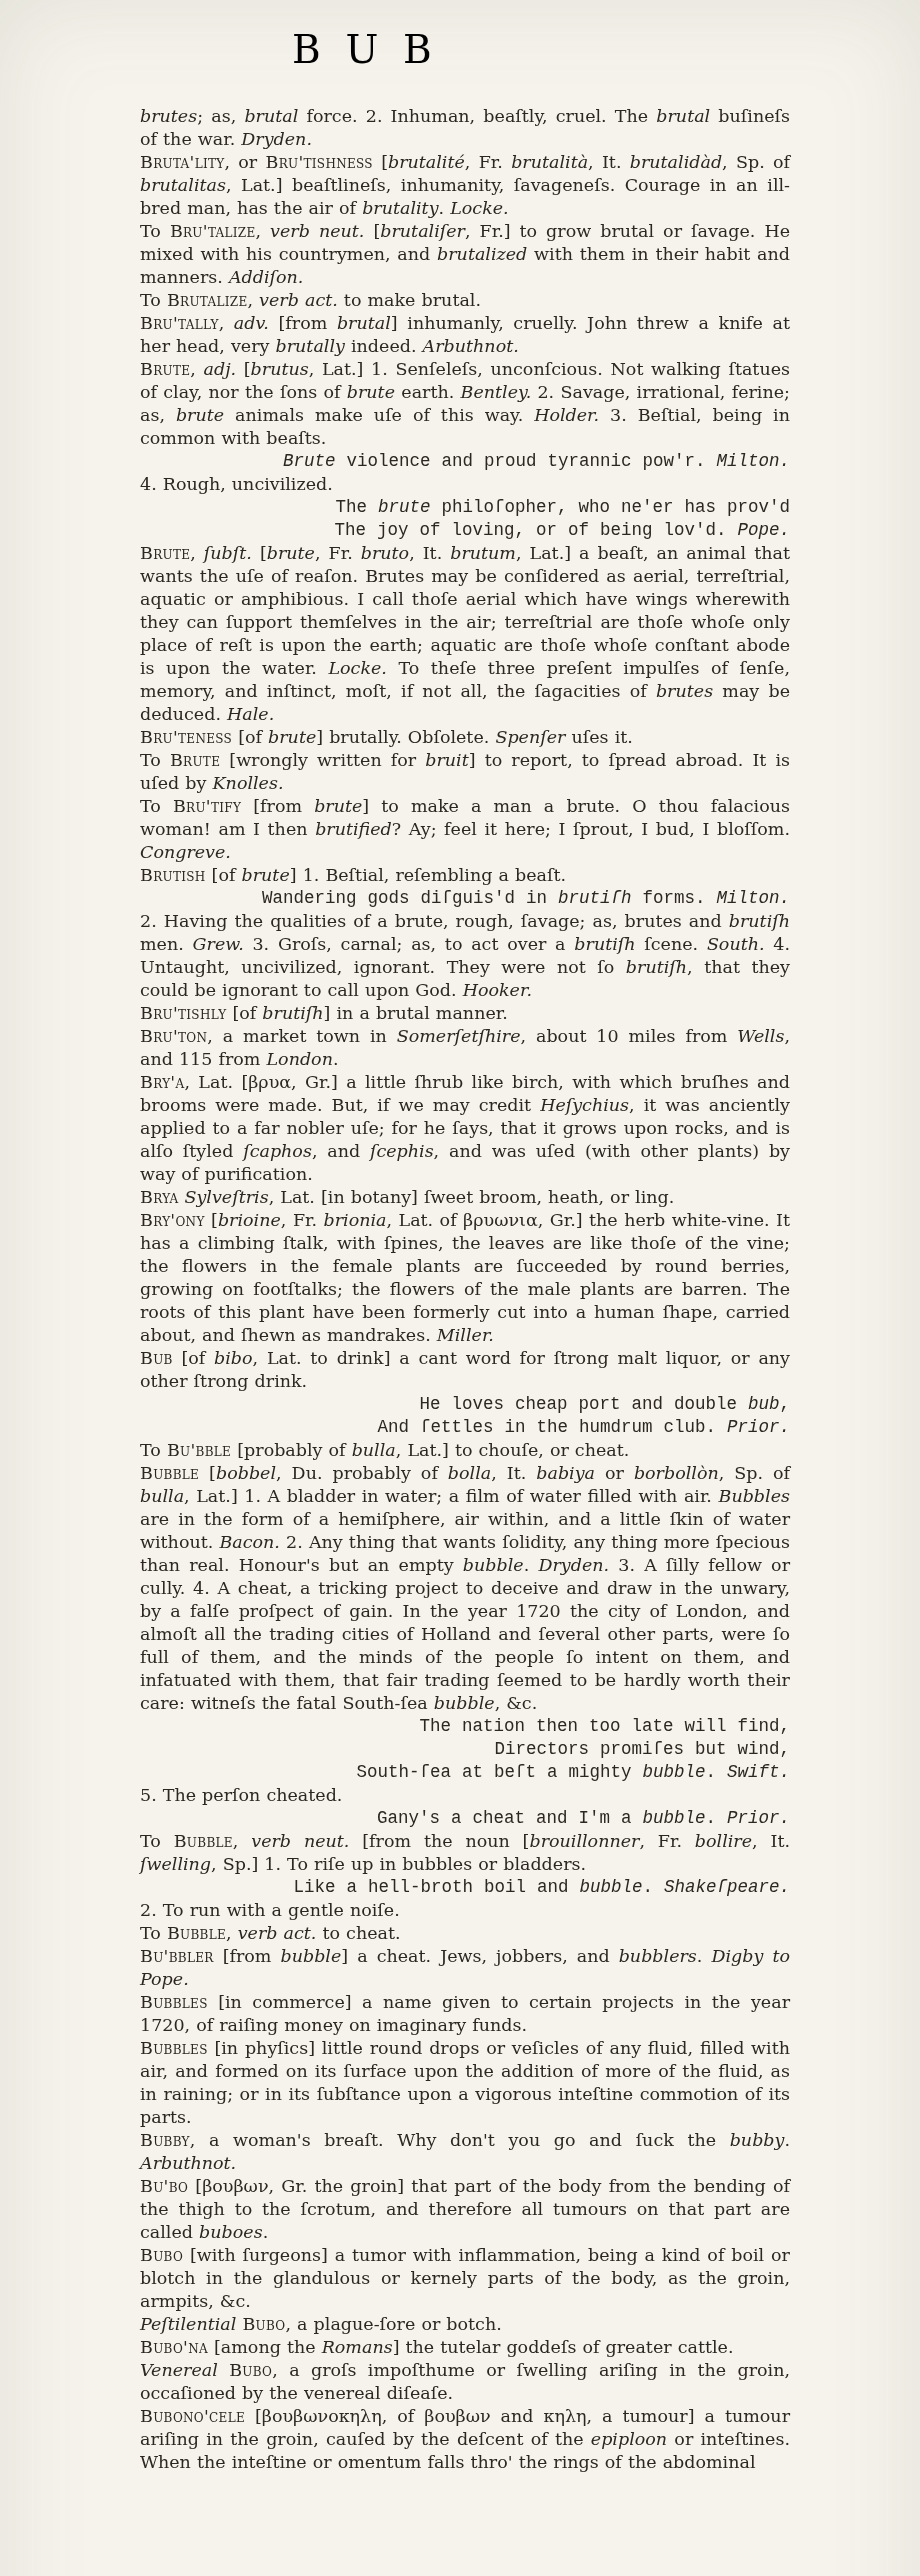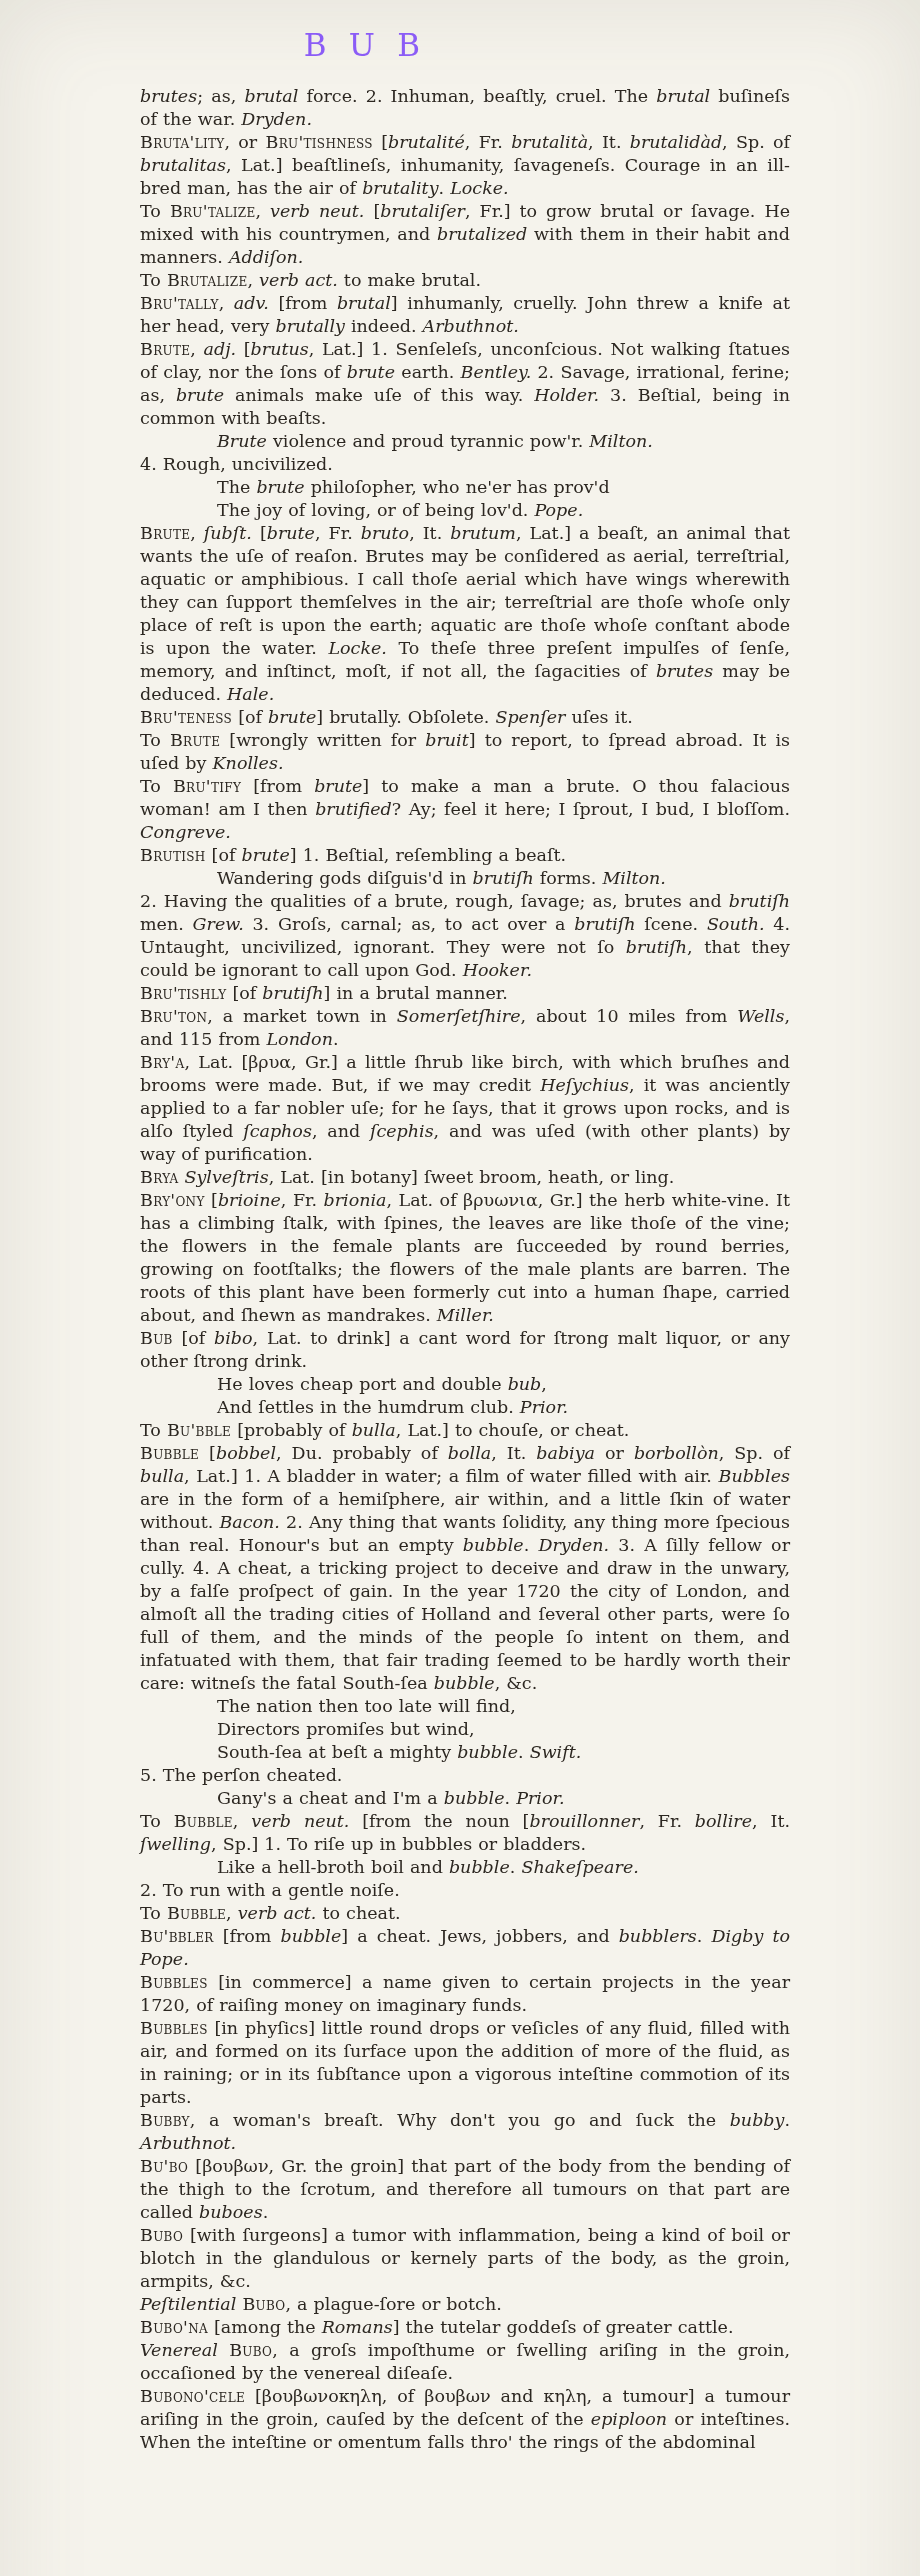--- a/index.html
+++ b/index.html
@@ -20,40 +20,41 @@
     box-shadow: inset 0 0 93px rgba(110, 100, 78, 0.13);
     padding: 27px 130px 0 140px;
     box-sizing: border-box;
     color: #2c2721;
   }
   .running-head {
     position: relative;
     left: -100px;
     width: 100%;
     text-align: center;
-    font-size: 31px;
+    font-size: 39px;
     letter-spacing: 6.2px;
     font-weight: 400;
-    color: #8b5cf6;
+    color: #000000;
   }
   .text-block {
-    margin-top: 22px;
+    margin-top: 33px;
   }
   .text-block p {
     margin: 0;
     font-size: 17.5px;
     line-height: 23px;
     word-spacing: 0.5px;
   }
   p.entry {
     text-align: justify;
   }
   p.quote {
     margin-left: 77px;
-    text-align: left;
+    text-align: right;
+    font-family: Liberation Mono, monospace;
   }
   .i  { font-style: italic; }
   .sc { font-variant: small-caps; letter-spacing: 0.3px; }
 </style>
 </head>
 <body>
 
 <div class="page">
   <div class="running-head">B U B</div>
   <div class="text-block">

